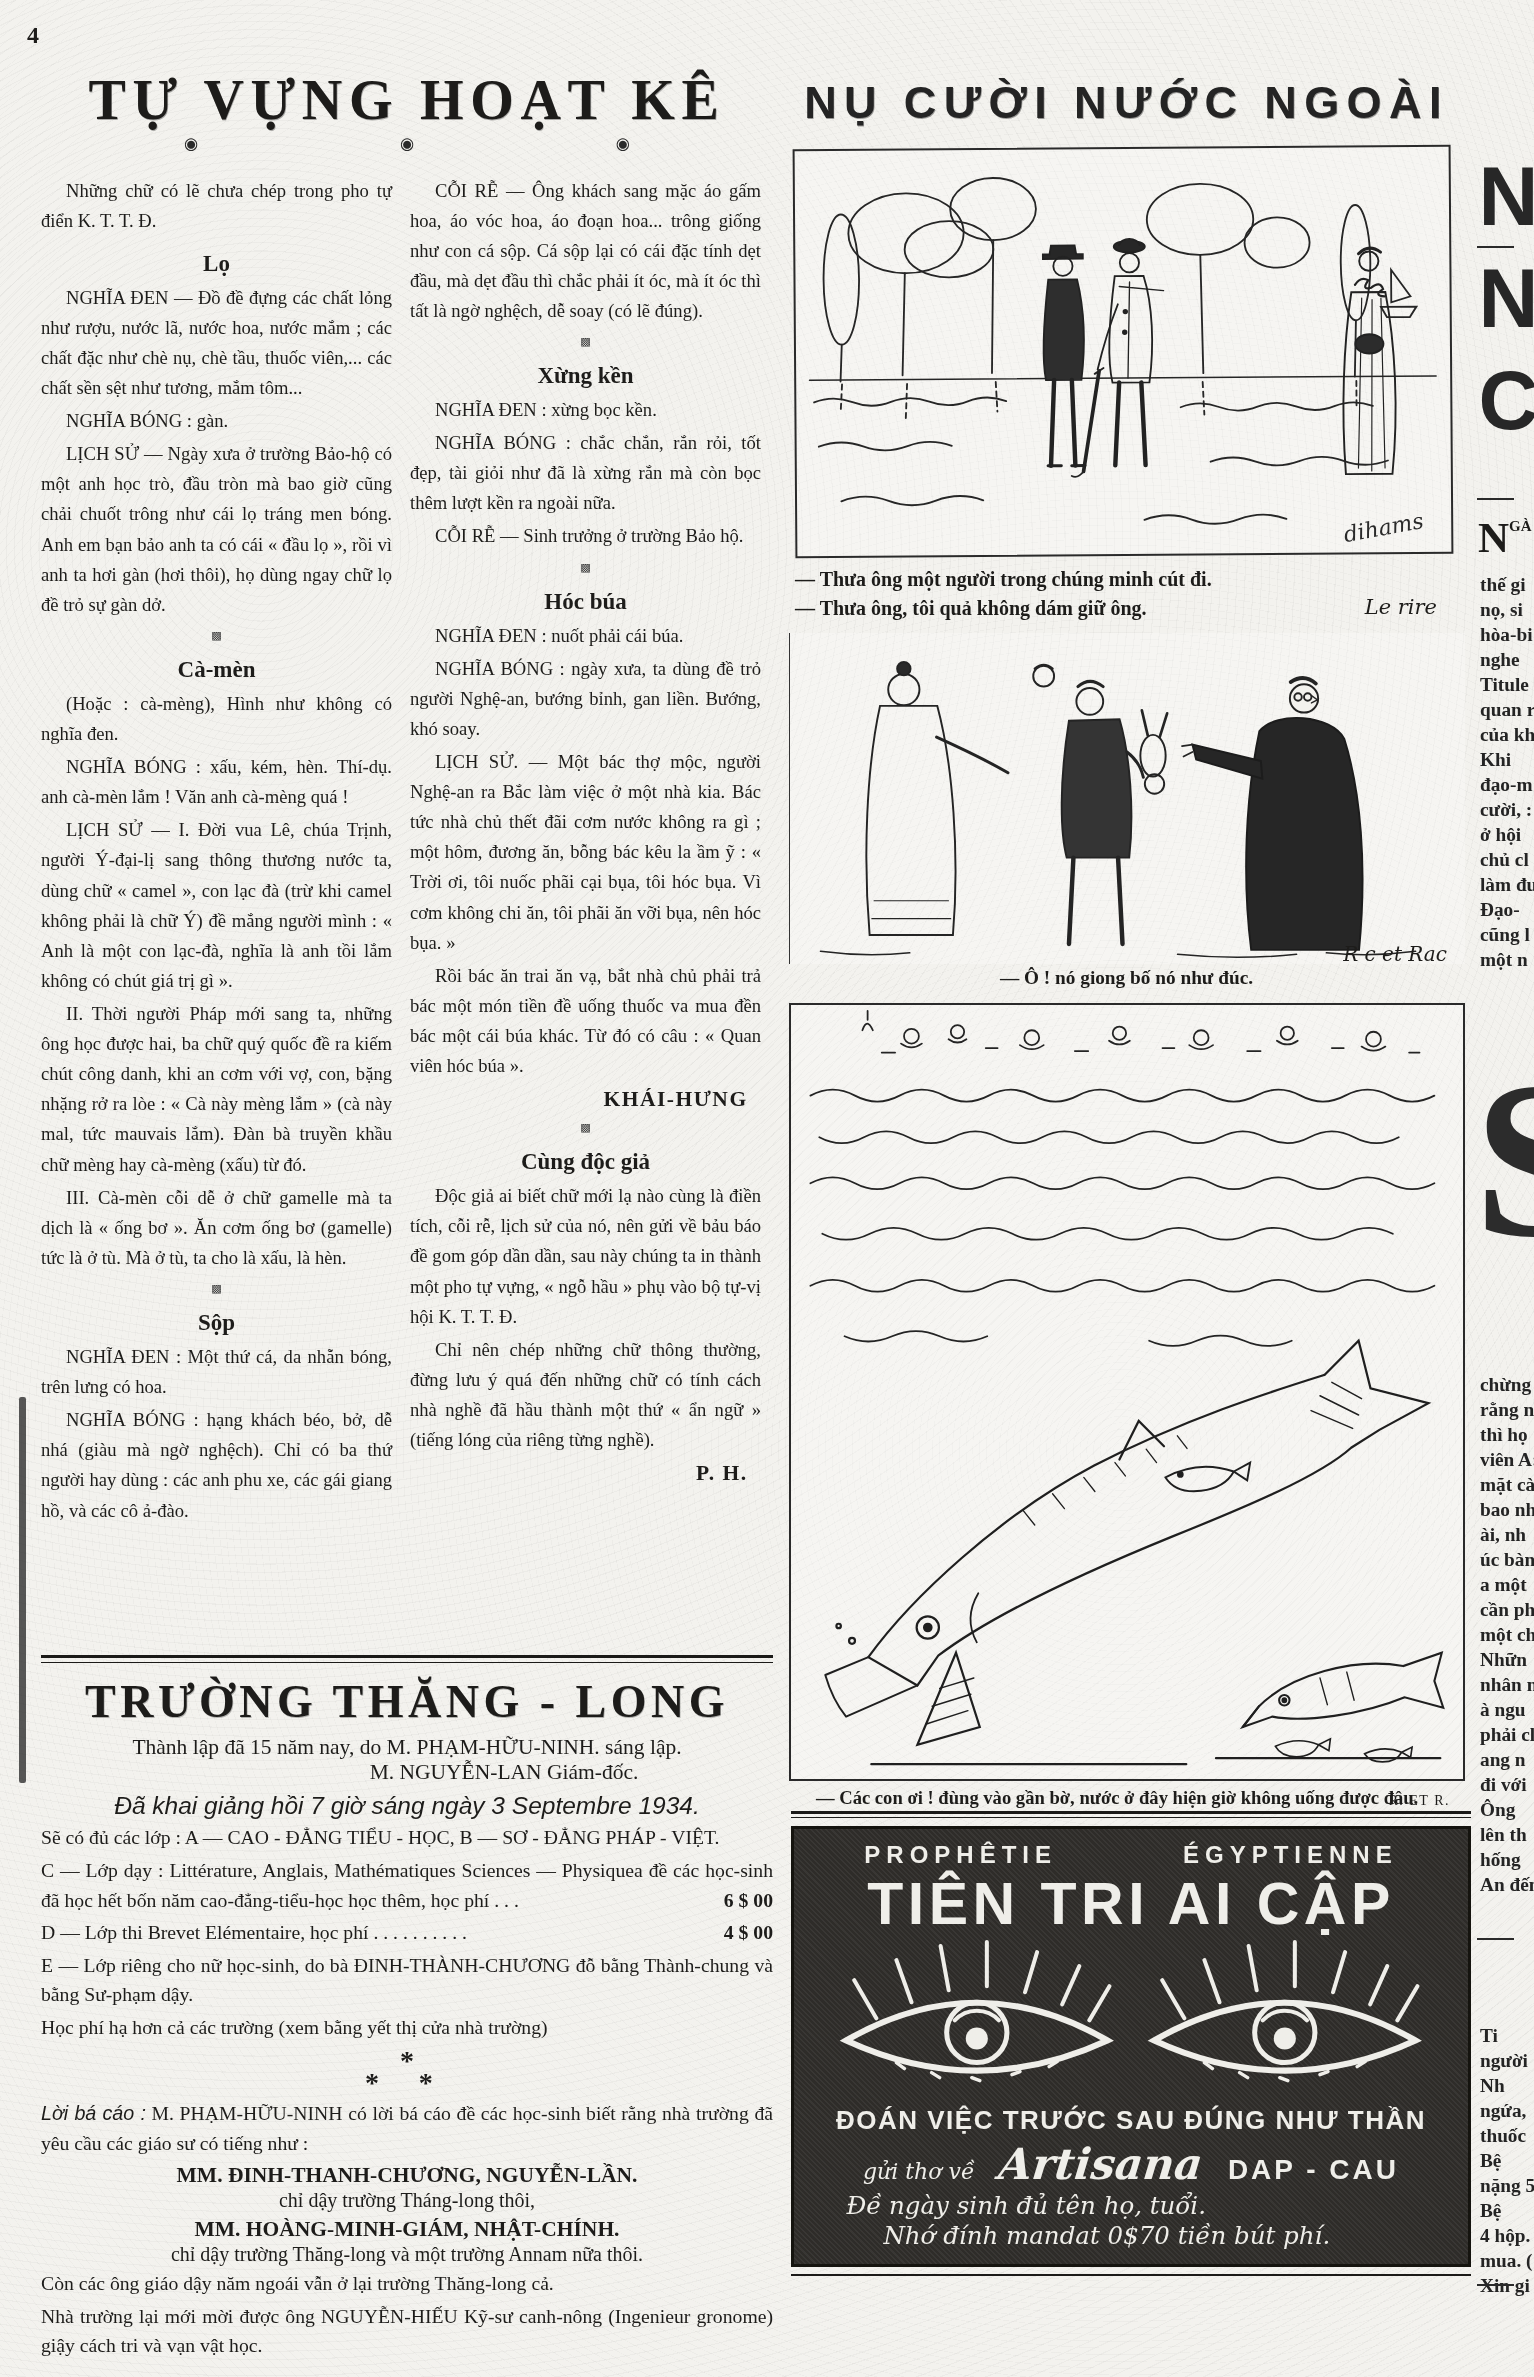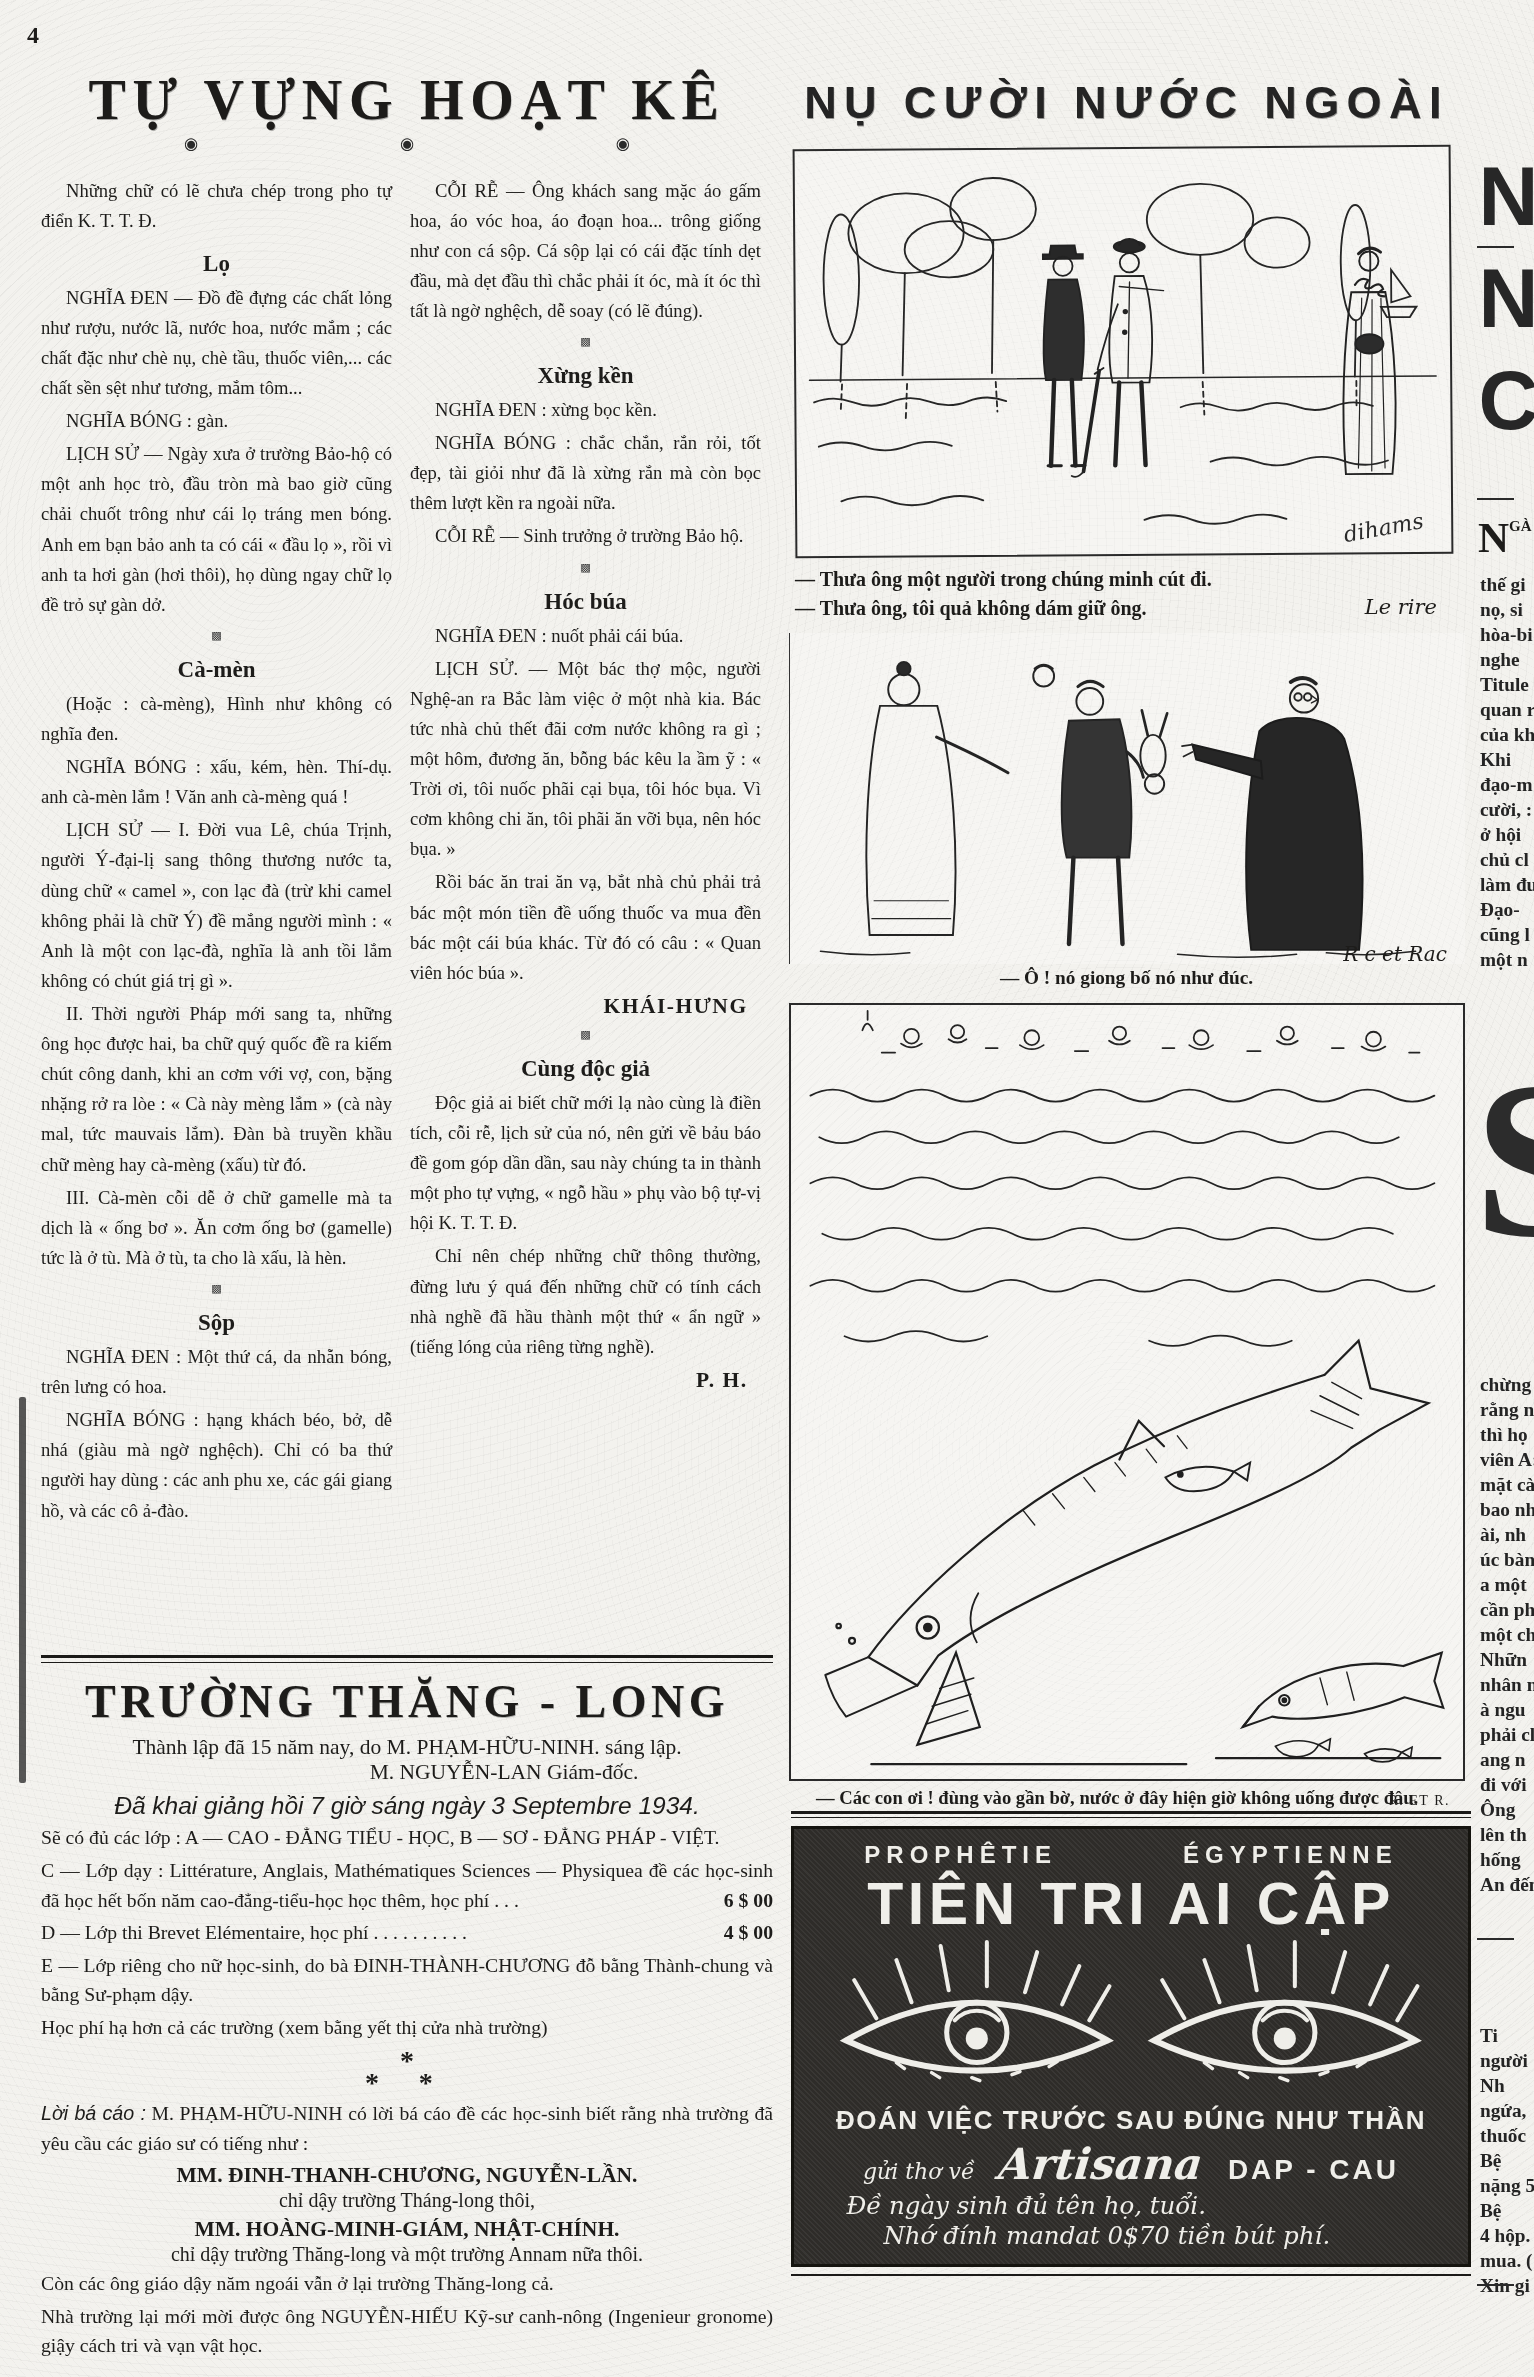--- a/index.html
+++ b/index.html
@@ -129,20 +129,21 @@
       <div class="col">
         <p class="body indent">CỖI RỄ — Ông khách sang mặc áo gấm hoa, áo vóc hoa, áo đoạn hoa... trông giống như con cá sộp. Cá sộp lại có cái đặc tính dẹt đầu, mà dẹt đầu thì chắc phải ít óc, mà ít óc thì tất là ngờ nghệch, dễ soay (có lẽ đúng).</p>
         <div class="orn">▩</div>
         <h3 class="term">Xừng kền</h3>
         <p class="body indent">NGHĨA ĐEN : xừng bọc kền.</p>
         <p class="body indent">NGHĨA BÓNG : chắc chắn, rắn rỏi, tốt đẹp, tài giỏi như đã là xừng rắn mà còn bọc thêm lượt kền ra ngoài nữa.</p>
         <p class="body indent">CỖI RỄ — Sinh trưởng ở trường Bảo hộ.</p>
         <div class="orn">▩</div>
         <h3 class="term">Hóc búa</h3>
         <p class="body indent">NGHĨA ĐEN : nuốt phải cái búa.</p>
+        <p class="body indent">NGHĨA BÓNG : ngày xưa, ta dùng đề trỏ người Nghệ-an, bướng bỉnh, gan liền. Bướng, khó soay.</p>
         <p class="body indent">LỊCH SỬ. — Một bác thợ mộc, người Nghệ-an ra Bắc làm việc ở một nhà kia. Bác tức nhà chủ thết đãi cơm nước không ra gì ; một hôm, đương ăn, bỗng bác kêu la ầm ỹ : « Trời ơi, tôi nuốc phãi cại bụa, tôi hóc bụa. Vì cơm không chi ăn, tôi phãi ăn vỡi bụa, nên hóc bụa. »</p>
         <p class="body indent">Rồi bác ăn trai ăn vạ, bắt nhà chủ phải trả bác một món tiền đề uống thuốc va mua đền bác một cái búa khác. Từ đó có câu : « Quan viên hóc búa ».</p>
         <div class="sig">KHÁI-HƯNG</div>
         <div class="orn">▩</div>
         <h3 class="term">Cùng độc giả</h3>
         <p class="body indent">Độc giả ai biết chữ mới lạ nào cùng là điền tích, cỗi rễ, lịch sử của nó, nên gửi về bảu báo đề gom góp dần dần, sau này chúng ta in thành một pho tự vựng, « ngỗ hầu » phụ vào bộ tự-vị hội K. T. T. Đ.</p>
         <p class="body indent">Chỉ nên chép những chữ thông thường, đừng lưu ý quá đến những chữ có tính cách nhà nghề đã hầu thành một thứ « ẩn ngữ » (tiếng lóng của riêng từng nghề).</p>
         <div class="sig sig-small">P. H.</div>
       </div>
     </div>

